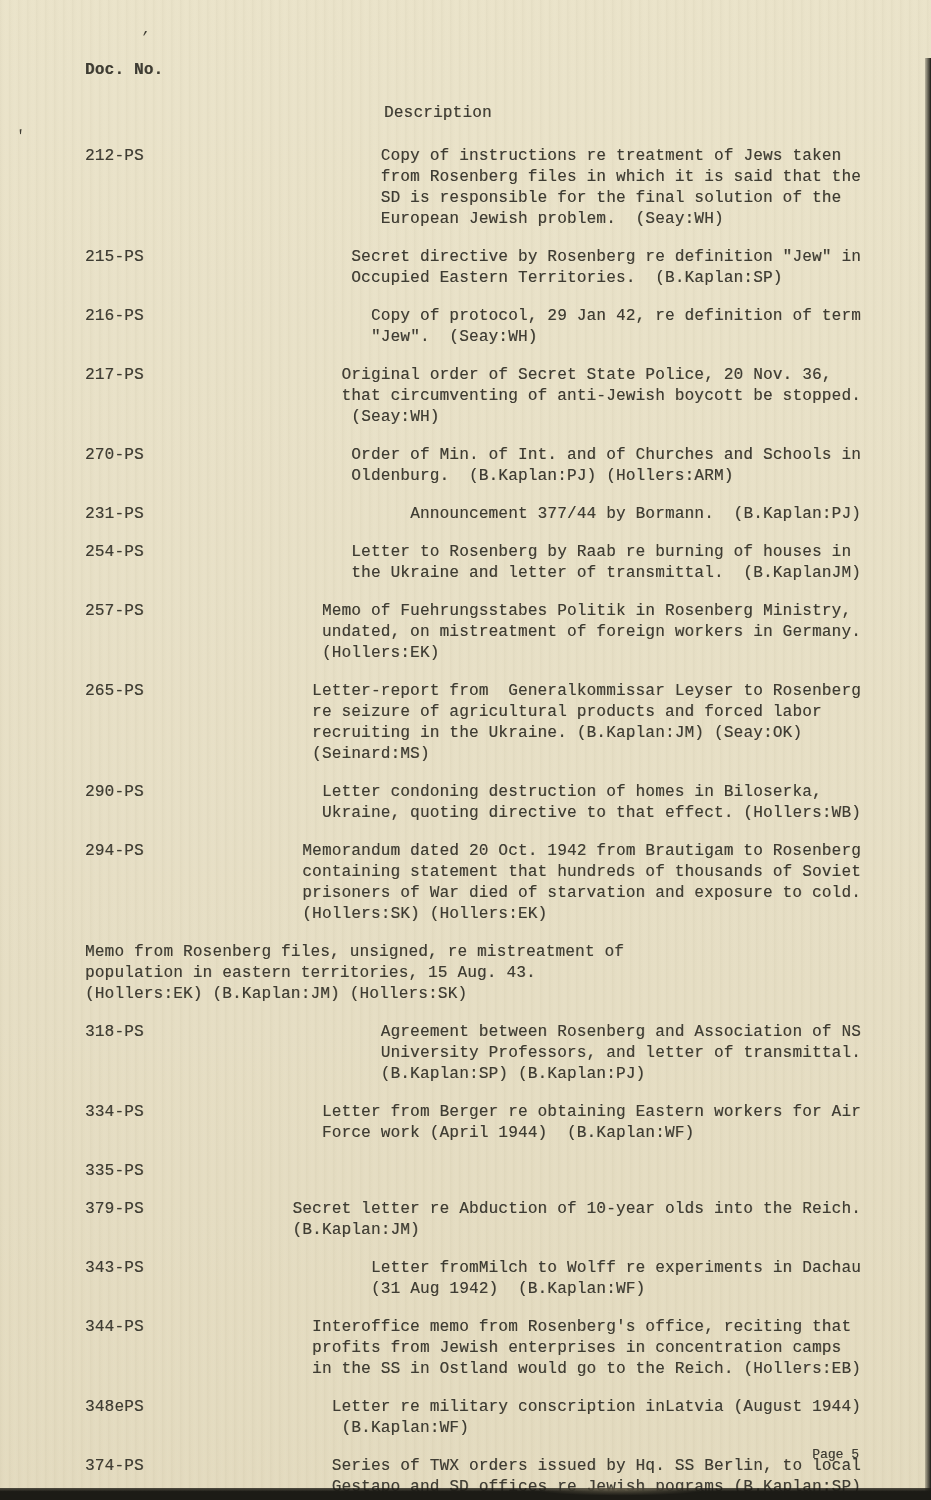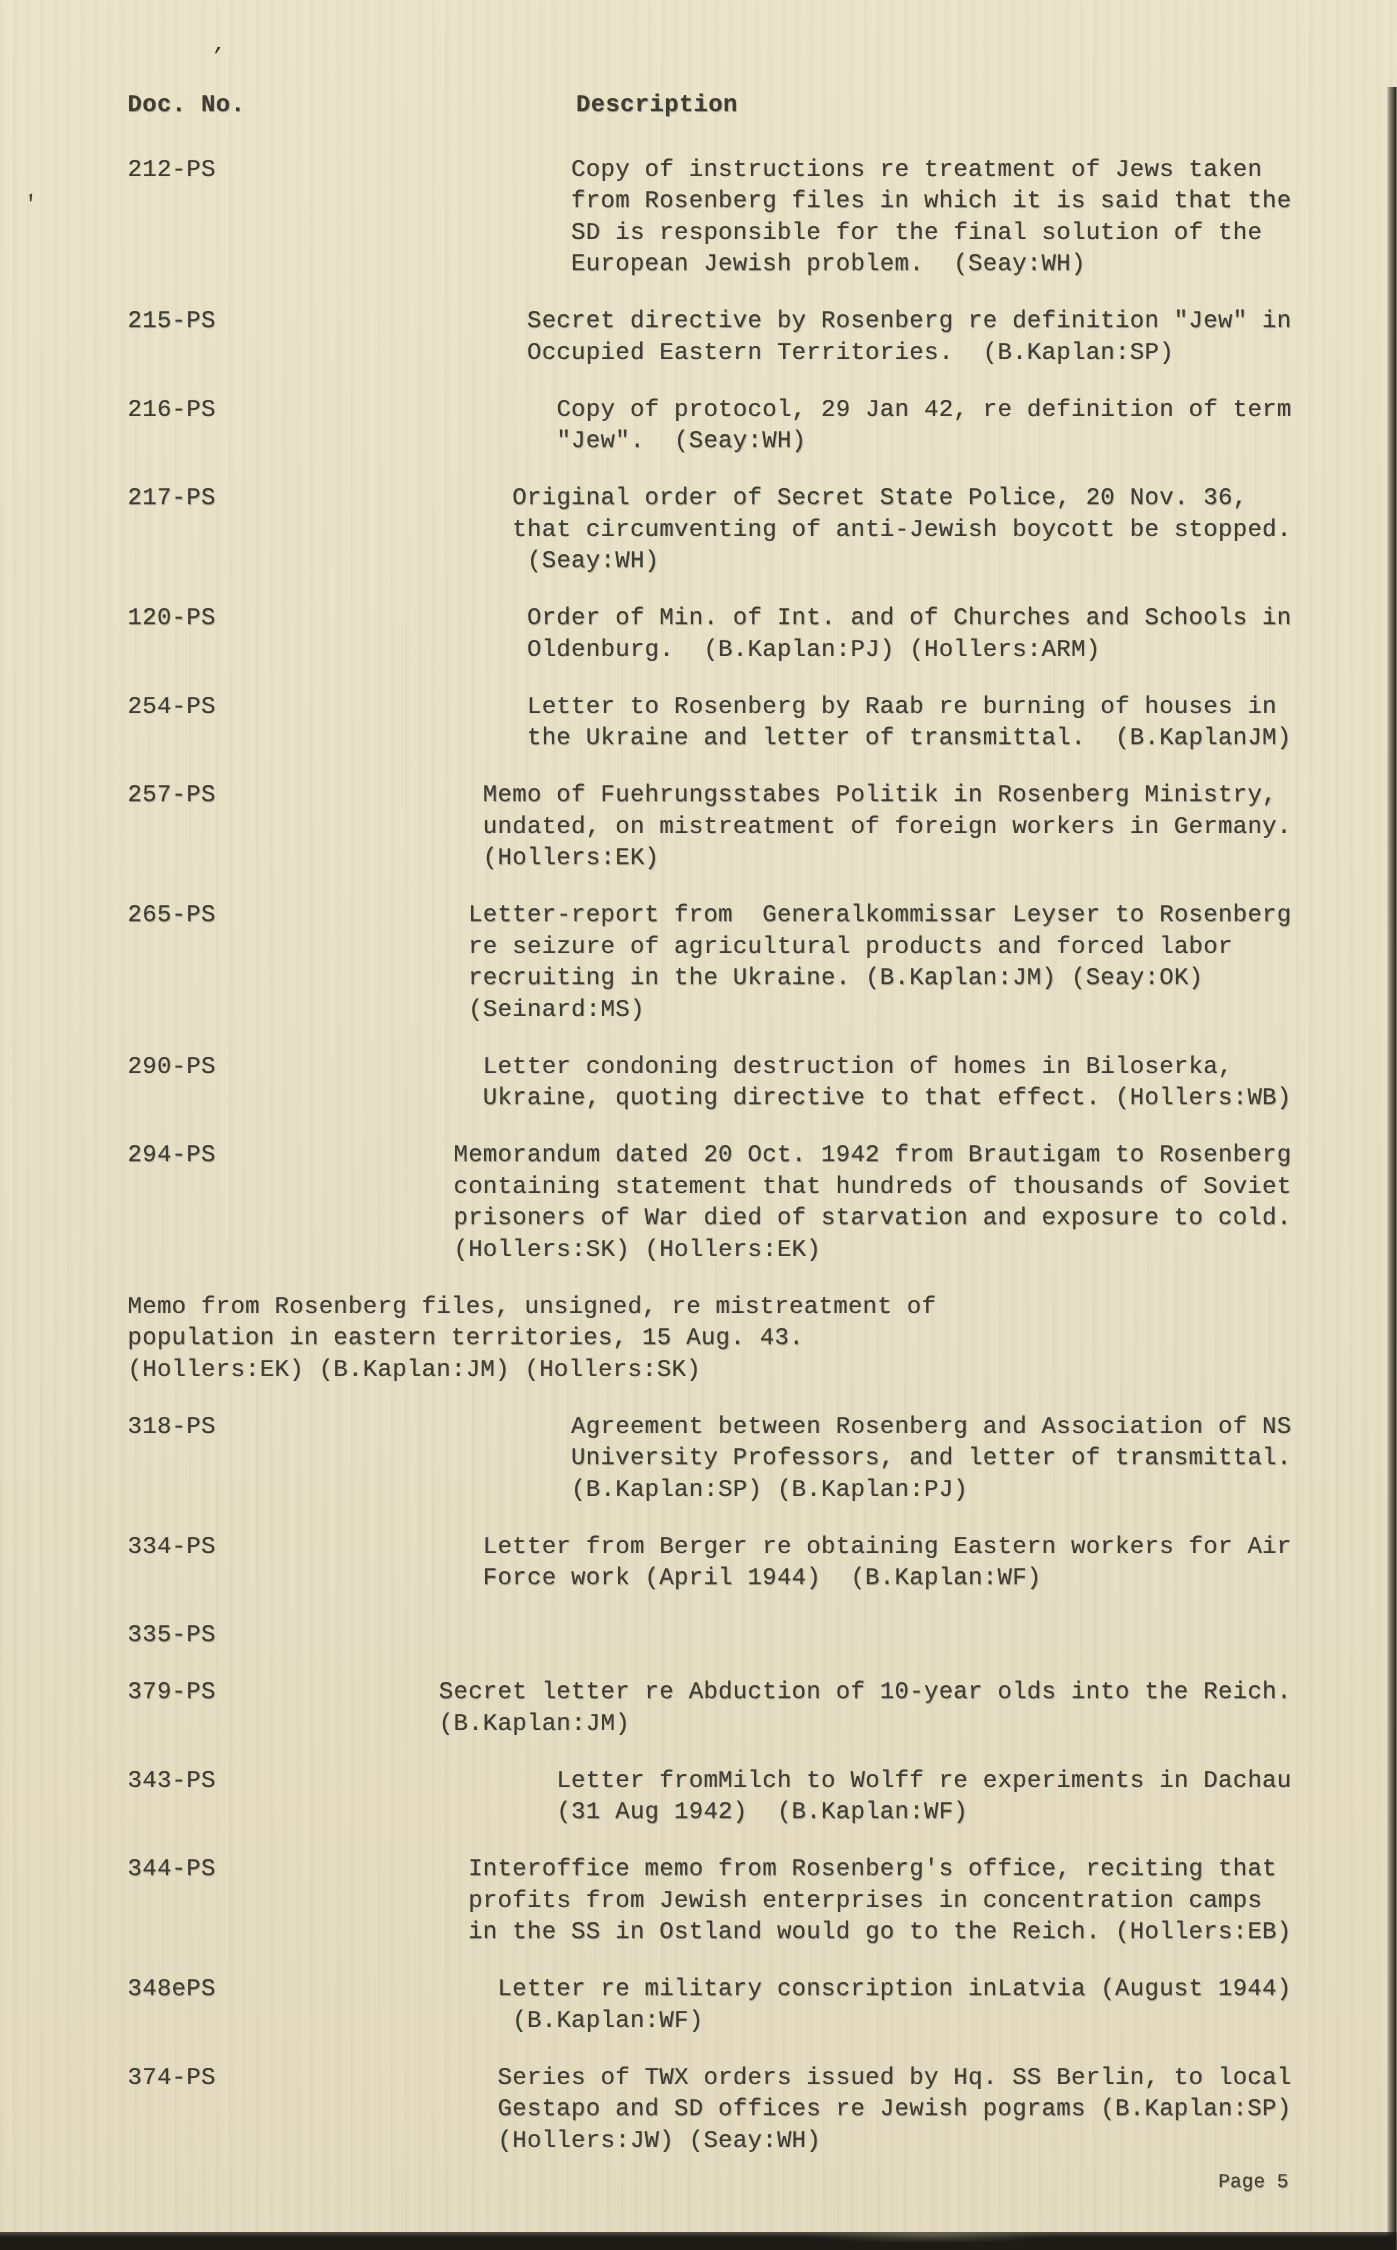--- a/index.html
+++ b/index.html
@@ -38,21 +38,22 @@
     display: flex;
     margin-bottom: 22px;
   }
   .header-doc {
     width: 119px;
     flex: 0 0 119px;
     font-weight: bold;
   }
   .header-desc {
     padding-left: 180px;
-    font-weight: bold;
+    font-weight: normal;
+    margin-top: 43px;
   }
   .entry {
     display: flex;
     margin-bottom: 17px;
     justify-content: space-between;
   }
   .doc-no {
     width: 119px;
     flex: 0 0 119px;
     white-space: pre;
@@ -131,25 +132,29 @@
   </div>
 
   <div class="entry">
     <div class="doc-no">217-PS</div>
     <div class="desc">Original order of Secret State Police, 20 Nov. 36,
 that circumventing of anti-Jewish boycott be stopped.
  (Seay:WH)</div>
   </div>
 
   <div class="entry">
-    <div class="doc-no">120-PS</div>
+    <div class="doc-no">270-PS</div>
     <div class="desc">Order of Min. of Int. and of Churches and Schools in
 Oldenburg.  (B.Kaplan:PJ) (Hollers:ARM)</div>
   </div>
 
+  <div class="entry">
+    <div class="doc-no">231-PS</div>
+    <div class="desc">Announcement 377/44 by Bormann.  (B.Kaplan:PJ)</div>
+  </div>
 
   <div class="entry">
     <div class="doc-no">254-PS</div>
     <div class="desc">Letter to Rosenberg by Raab re burning of houses in
 the Ukraine and letter of transmittal.  (B.KaplanJM)</div>
   </div>
 
   <div class="entry">
     <div class="doc-no">257-PS</div>
     <div class="desc">Memo of Fuehrungsstabes Politik in Rosenberg Ministry,

